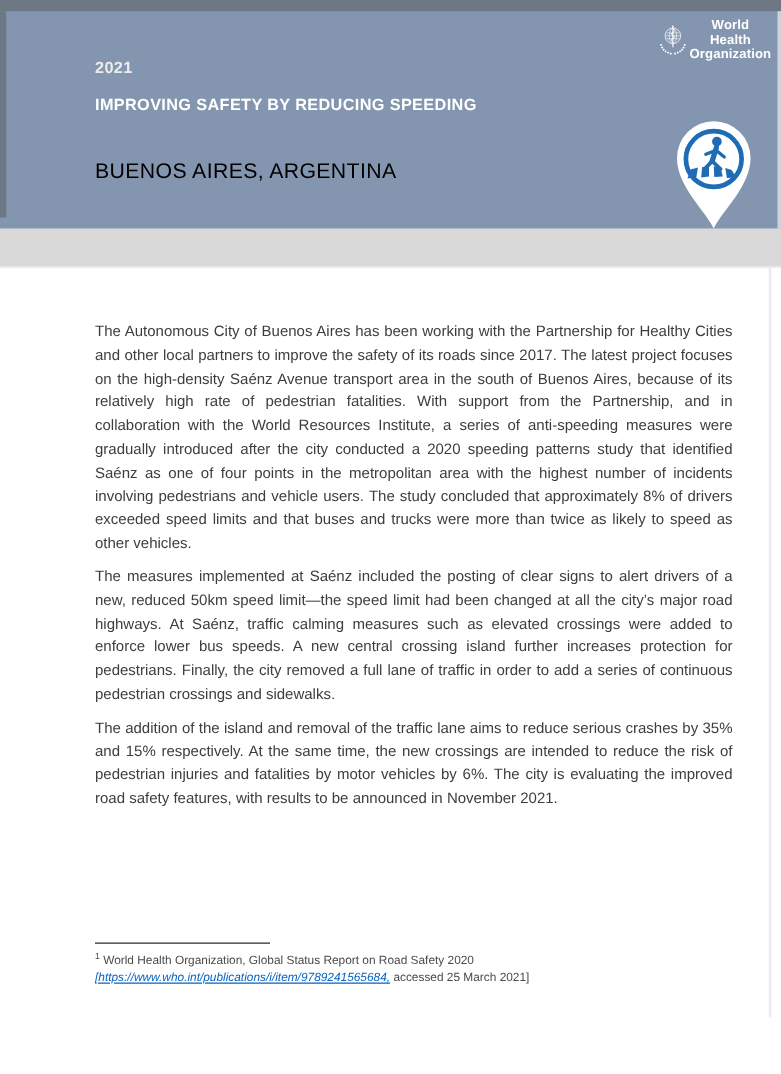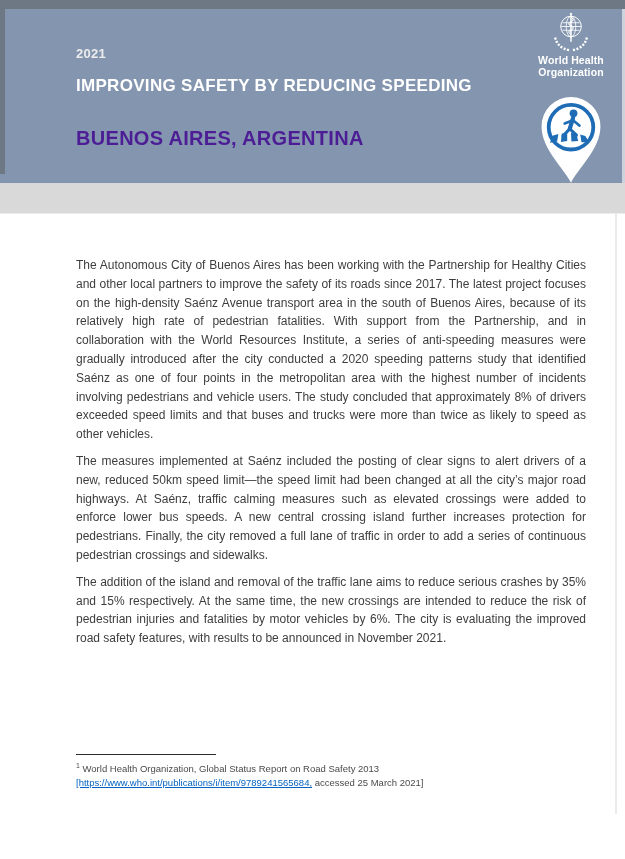--- a/index.html
+++ b/index.html
@@ -36,32 +36,32 @@
   .page-edge-line{
     position:absolute;left:615px;top:214px;width:2px;height:600px;
     background:#ececec;
   }
   .hdr-year{
     position:absolute;left:76px;top:46px;
     font-size:13px;font-weight:bold;color:#ececec;letter-spacing:0.3px;
   }
   .hdr-title{
     position:absolute;left:76px;top:76px;
-    font-size:17px;font-weight:bold;color:#ffffff;letter-spacing:0.3px;
+    font-size:13px;font-weight:bold;color:#ffffff;letter-spacing:0.3px;
     white-space:nowrap;
   }
   .hdr-subtitle{
     position:absolute;left:76px;top:127px;
-    font-size:20px;font-weight:bold;color:#4c1d95;letter-spacing:0.3px;
+    font-size:17px;font-weight:normal;color:#000000;letter-spacing:0.3px;
     white-space:nowrap;
   }
   
   .who-logo{
     position:absolute;right:8px;top:10px;width:92px;
-    display:flex;flex-direction:column;align-items:center;
+    display:flex;flex-direction:row;align-items:center;
   }
   .who-emblem{width:44px;height:44px;}
   .who-text{
     margin-top:1px;text-align:center;color:#ffffff;font-weight:bold;
     font-size:10.5px;line-height:11.5px;letter-spacing:0.1px;
   }
   
   .pin{
     position:absolute;right:17px;top:91px;width:74px;height:96px;
   }
@@ -75,21 +75,21 @@
   .content p{margin-bottom:8px;}
   .content sup{font-size:8px;vertical-align:super;line-height:0;}
   
   .footnote{
     position:absolute;left:76px;top:754px;width:500px;
     color:#4a4a4a;font-size:9.5px;line-height:14px;
   }
   .footnote-rule{width:140px;border-top:1px solid #2b2b2b;margin-bottom:7px;}
   .footnote sup{font-size:7px;vertical-align:super;line-height:0;}
   .footnote a{
-    color:var(--link);text-decoration:underline;cursor:pointer;word-break:break-all;
+    color:var(--link);text-decoration:underline;cursor:pointer;word-break:break-all;font-style:italic;
   }
 </style>
 </head>
 <body>
 
 <div class="page">
 
   <div class="header">
     <div class="edge-top"></div>
     <div class="edge-left"></div>
@@ -143,17 +143,17 @@
   <div class="page-edge-line"></div>
 
   <div class="content">
     <p>The Autonomous City of Buenos Aires has been working with the Partnership for Healthy Cities and other local partners to improve the safety of its roads since 2017. The latest project focuses on the high-density Saénz Avenue transport area in the south of Buenos Aires, because of its relatively high rate of pedestrian fatalities. With support from the Partnership, and in collaboration with the World Resources Institute, a series of anti-speeding measures were gradually introduced after the city conducted a 2020 speeding patterns study that identified Saénz as one of four points in the metropolitan area with the highest number of incidents involving pedestrians and vehicle users. The study concluded that approximately 8% of drivers exceeded speed limits and that buses and trucks were more than twice as likely to speed as other vehicles.</p>
     <p>The measures implemented at Saénz included the posting of clear signs to alert drivers of a new, reduced 50km speed limit—the speed limit had been changed at all the city’s major road highways. At Saénz, traffic calming measures such as elevated crossings were added to enforce lower bus speeds. A new central crossing island further increases protection for pedestrians. Finally, the city removed a full lane of traffic in order to add a series of continuous pedestrian crossings and sidewalks.</p>
     <p>The addition of the island and removal of the traffic lane aims to reduce serious crashes by 35% and 15% respectively. At the same time, the new crossings are intended to reduce the risk of pedestrian injuries and fatalities by motor vehicles by 6%. The city is evaluating the improved road safety features, with results to be announced in November 2021.</p>
   </div>
 
   <div class="footnote">
     <div class="footnote-rule"></div>
-    <div><sup>1</sup><span> World Health Organization, Global Status Report on Road Safety 2013</span></div>
+    <div><sup>1</sup><span> World Health Organization, Global Status Report on Road Safety 2020</span></div>
     <div><a>[https://www.who.int/publications/i/item/9789241565684,</a><span> accessed 25 March 2021]</span></div>
   </div>
 
 </div>
 
 </body></html>

